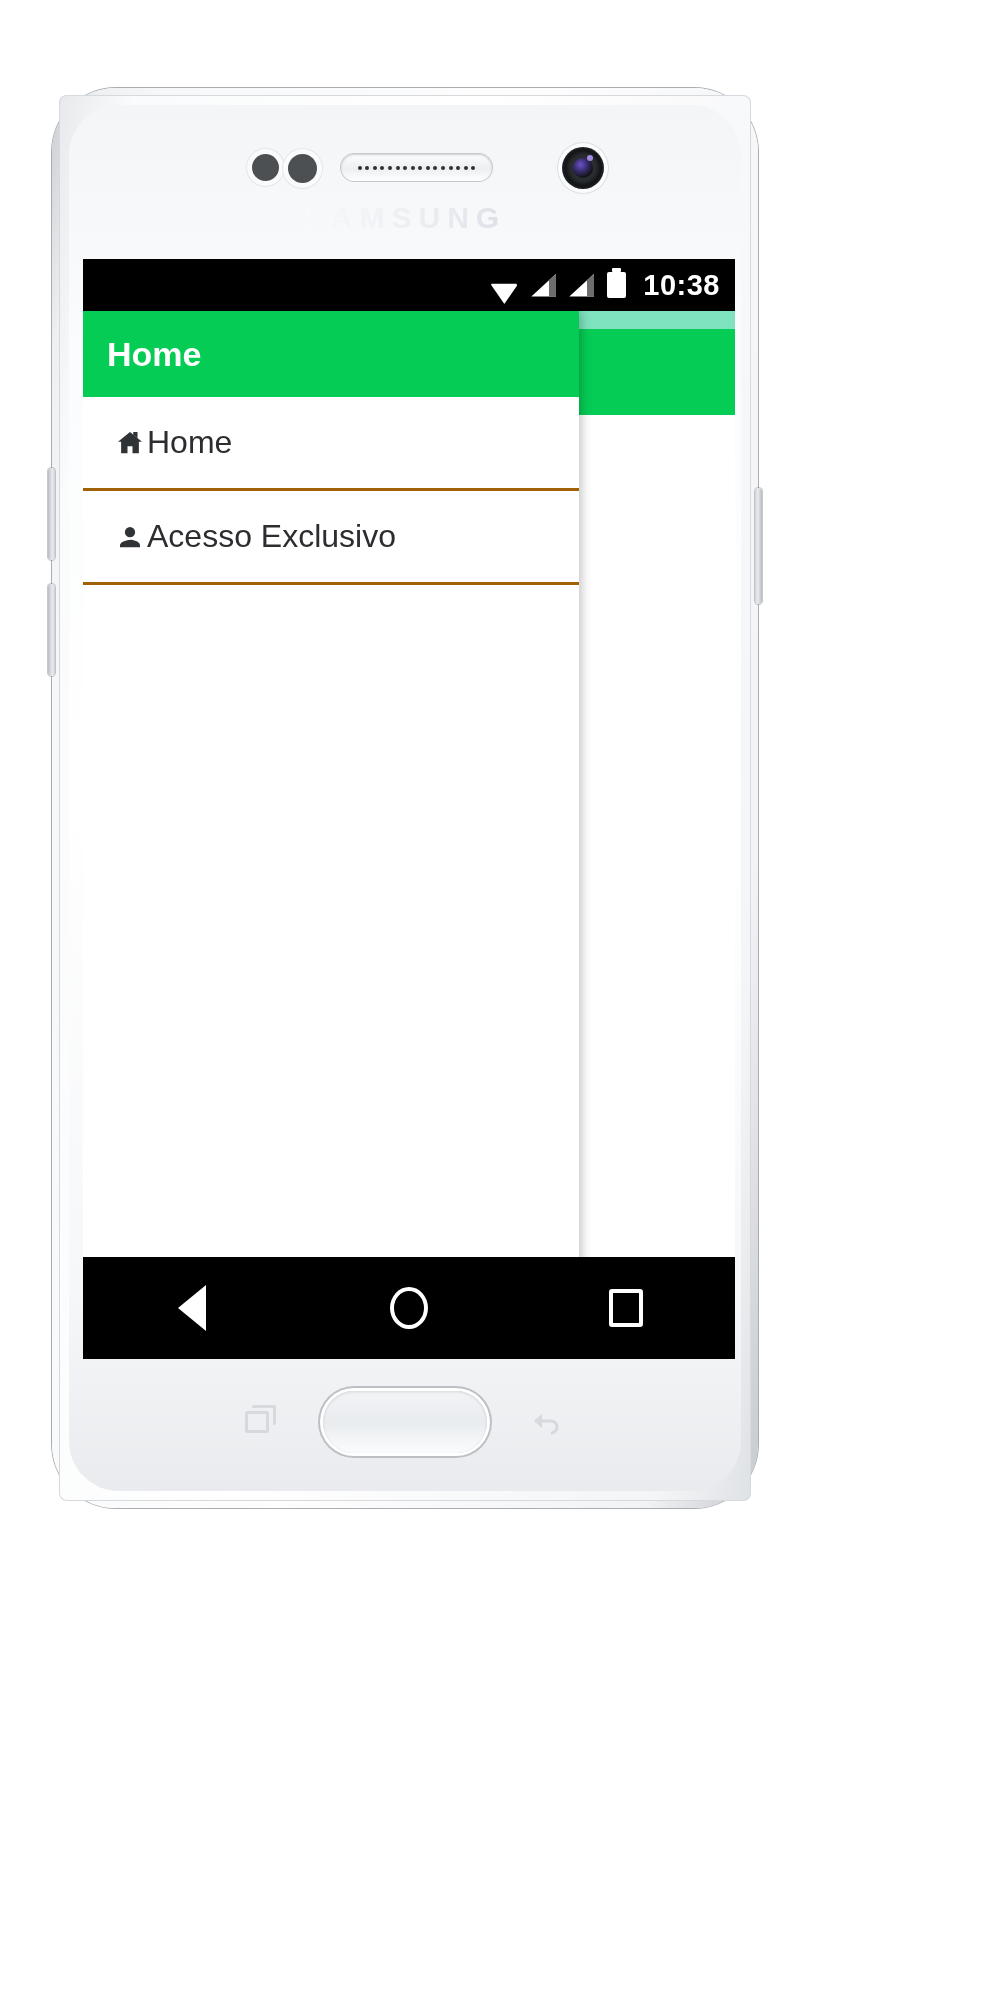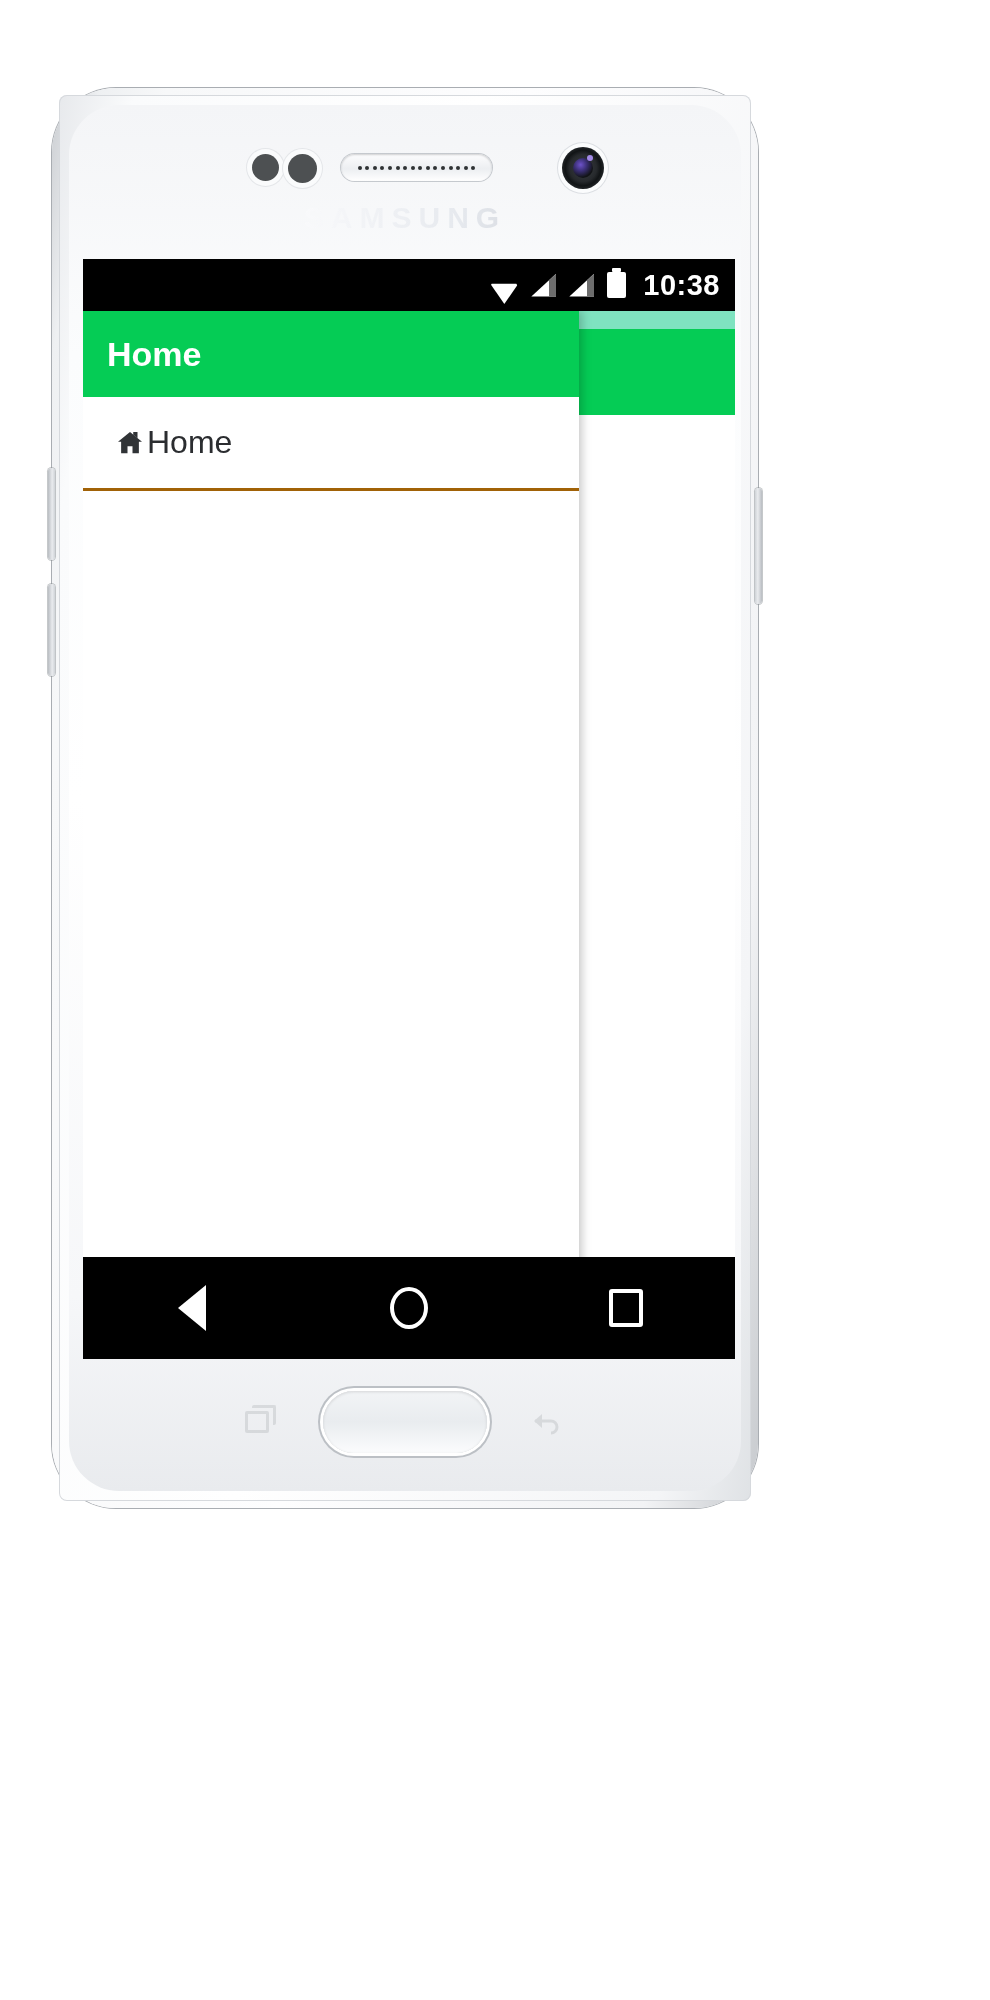--- a/index.html
+++ b/index.html
@@ -285,20 +285,28 @@
 
               <div class="ditem">
                 <span class="ico">
                   <svg viewBox="0 0 24 24" width="30" height="30">
                       <path fill="#303336" d="M12 3.2 2.4 11h2.5v9.2h5.1v-5.6h4v5.6h5.1V11h2.5zM14.6 3.2v1.9l3.4 2.8V3.2z"></path>
                     </svg>
                 </span>
                 <span class="dlabel">Home</span>
               </div>
 
+              <div class="ditem">
+                <span class="ico">
+                  <svg viewBox="0 0 24 24" width="30" height="30">
+                      <path fill="#303336" d="M12 12.2a4.1 4.1 0 1 0 0-8.2 4.1 4.1 0 0 0 0 8.2zm0 2.1c-3.6 0-8 1.9-8 4.3v1.6h16v-1.6c0-2.4-4.4-4.3-8-4.3z"></path>
+                    </svg>
+                </span>
+                <span class="dlabel">Acesso Exclusivo</span>
+              </div>
             </div>
 
             <div class="navbar">
               <div class="nb">
                   <div class="nb-back"></div>
                 </div>
               <div class="nb">
                   <div class="nb-home"></div>
                 </div>
               <div class="nb">

